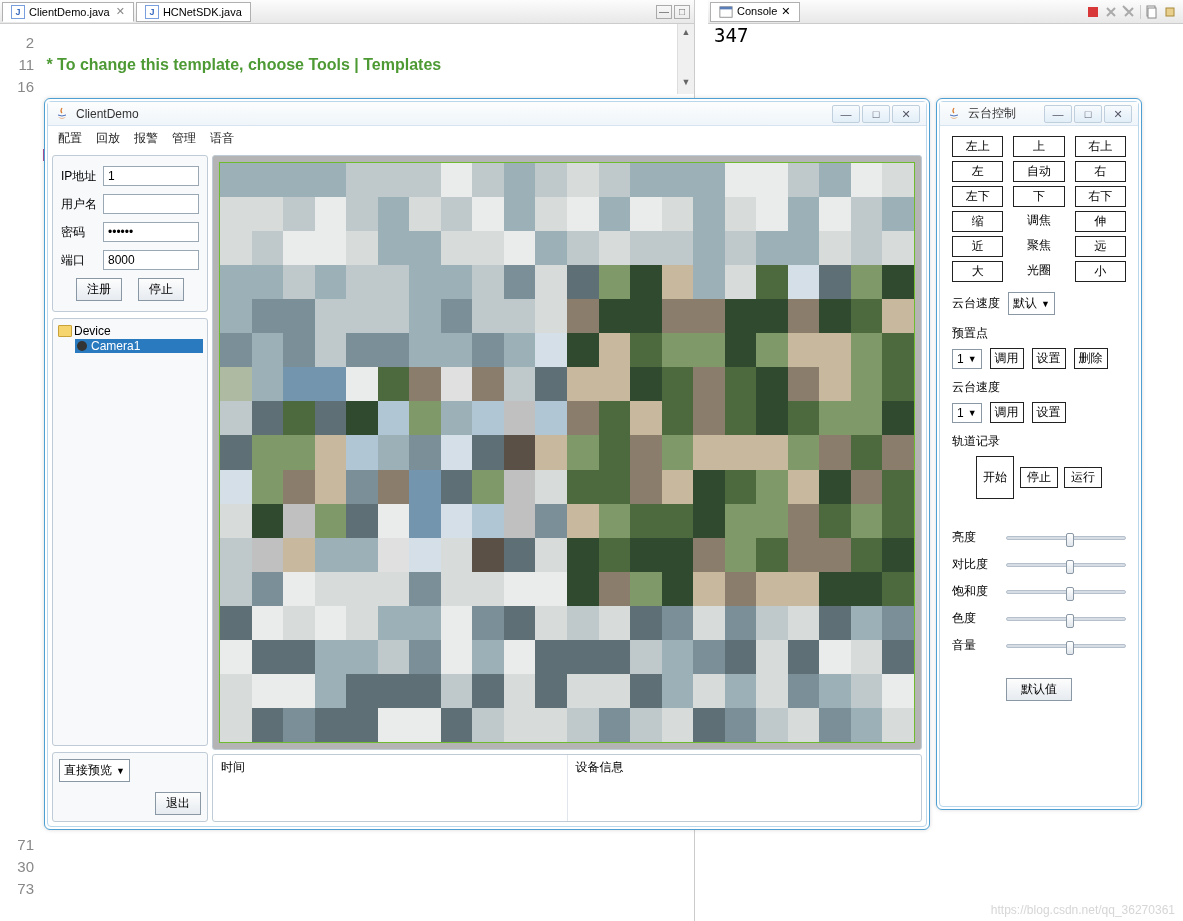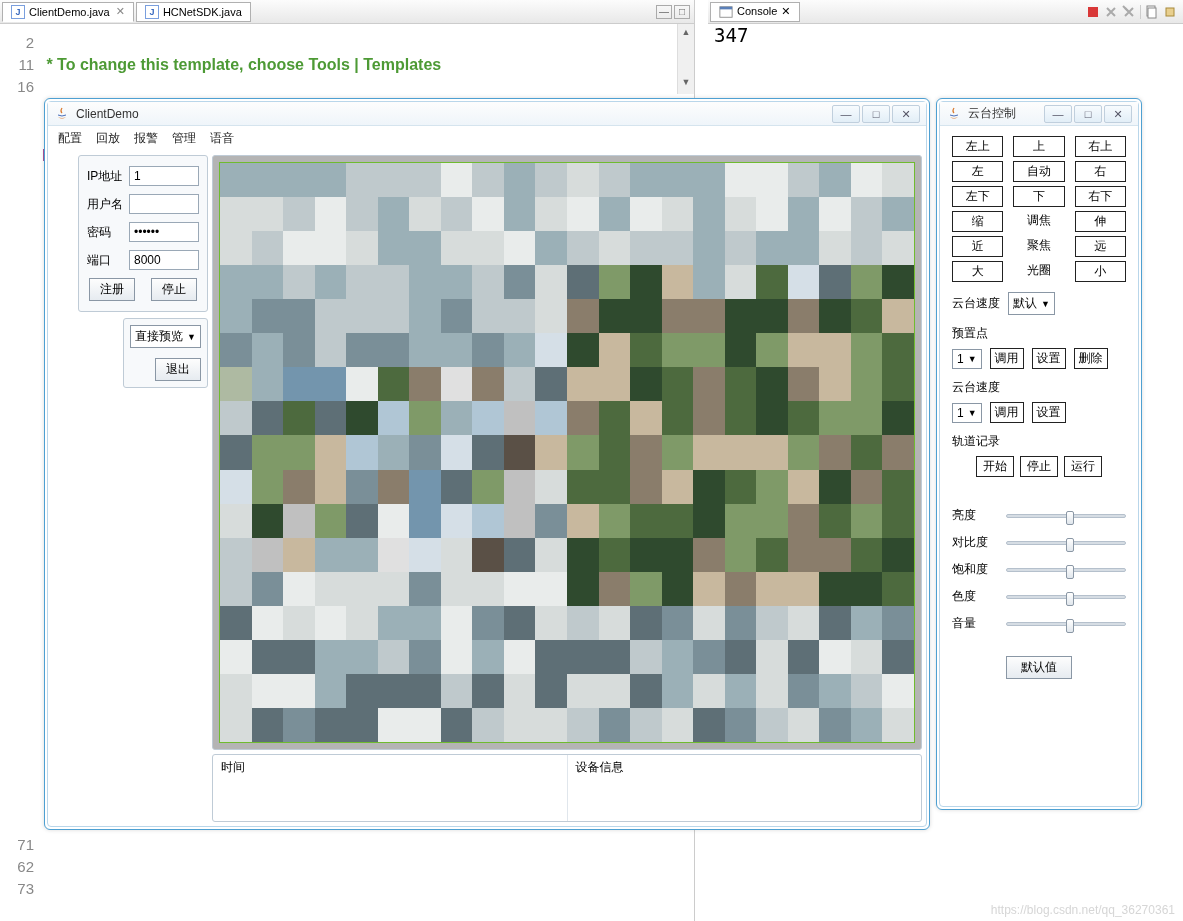--- a/index.html
+++ b/index.html
@@ -191,21 +191,20 @@
       flex: 1;
       display: flex;
       gap: 0;
       padding: 4px;
     }
     .cd-left {
       width: 156px;
       display: flex;
       flex-direction: column;
       gap: 6px;
-      align-items: flex-end;
     }
     .panel {
       border: 1px solid #bfcbd6;
       border-radius: 3px;
       background: #f7f9fb;
       padding: 6px;
     }
     .login-panel { padding: 10px 8px; }
     .login-row {
       display: flex;
@@ -377,21 +376,21 @@
       <span>□</span>
     </div>
   </div>
   <div class="code-area">
     <div class="gutter">
       <div>2</div>
       <div>11</div>
       <div>16</div>
       <div style="height:736px"></div>
       <div>71</div>
-      <div>62</div>
+      <div>30</div>
       <div>73</div>
     </div>
     <div class="code-body">
 <div><span class="c-green"> * To change this template, choose Tools | Templates</span></div>
 <div>&nbsp;</div>
 <div><span class="c-purple">package</span><span> ClientDemo;</span></div>
 <div style="height:736px"></div>
 
 
 
@@ -476,20 +475,30 @@
             <label>密码</label>
             <input type="password" value="••••••" style="">
           </div>
           <div class="login-row">
             <label>端口</label>
             <input value="8000" style="">
           </div>
           <div class="login-btns">
             <div class="btn">注册</div>
             <div class="btn">停止</div>
+          </div>
+        </div>
+        <div class="panel tree-panel">
+          <div class="tree-node">
+            <span class="folder-icon"></span>
+            <span>Device</span>
+          </div>
+          <div class="tree-node tree-child">
+            <span class="cam-icon"></span>
+            <span>Camera1</span>
           </div>
         </div>
         <div class="panel bottom-left-panel">
           <div class="combo">
             <span>直接预览</span>
             <span class="arrow-d">▼</span>
           </div>
           <div style="text-align:right;margin-top:10px">
             <div class="btn" style="display:inline-block">退出</div>
           </div>
@@ -947,21 +956,21 @@
               <span>1</span>
               <span class="arrow-d">▼</span>
             </div>
           <div class="pbtn" style="padding:1px 4px">调用</div>
           <div class="pbtn" style="padding:1px 4px">设置</div>
         </div>
       </div>
       <div class="ptz-section">
         <div class="ptz-section-title">轨道记录</div>
         <div class="ptz-row" style="gap:6px;justify-content:center">
-          <div class="pbtn" style="padding:1px 6px">开始</div>
+          <div class="pbtn" style="padding:12px 6px">开始</div>
           <div class="pbtn" style="padding:1px 6px">停止</div>
           <div class="pbtn" style="padding:1px 6px">运行</div>
         </div>
       </div>
       <div class="sliders">
         <div class="slider-row">
             <label>亮度</label>
             <div class="slider-track">
               <div class="slider-thumb" style="left:50%"></div>
             </div>

